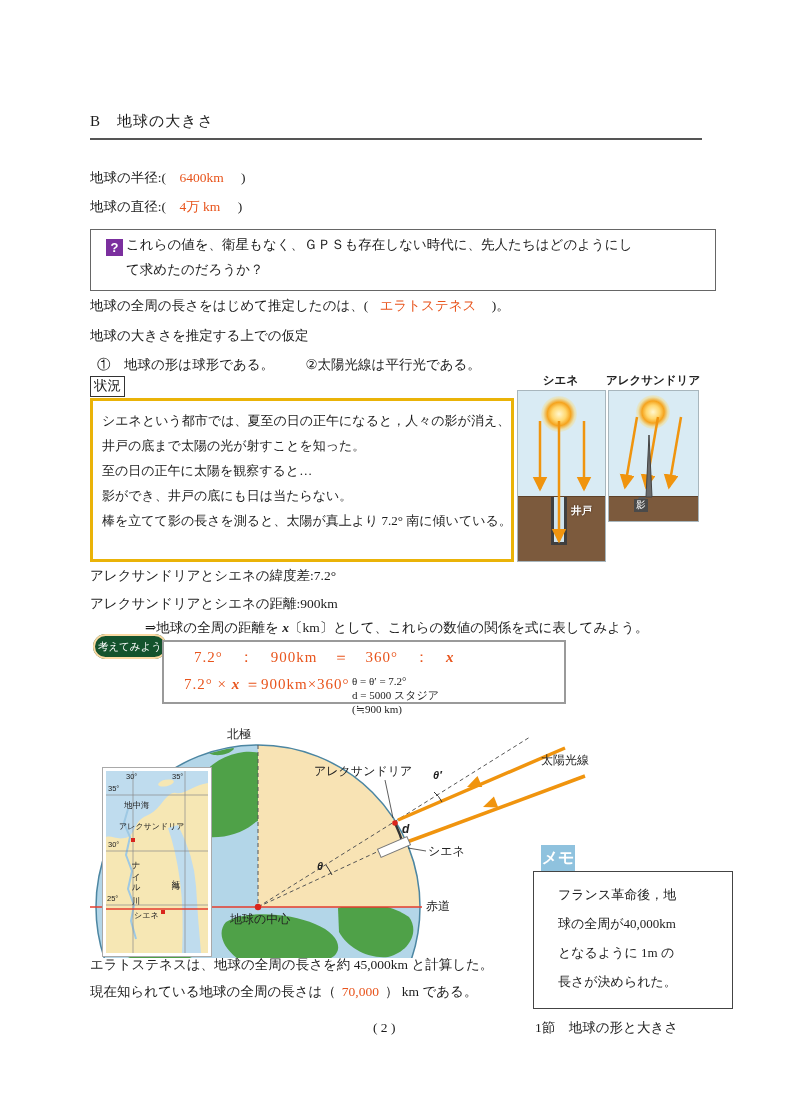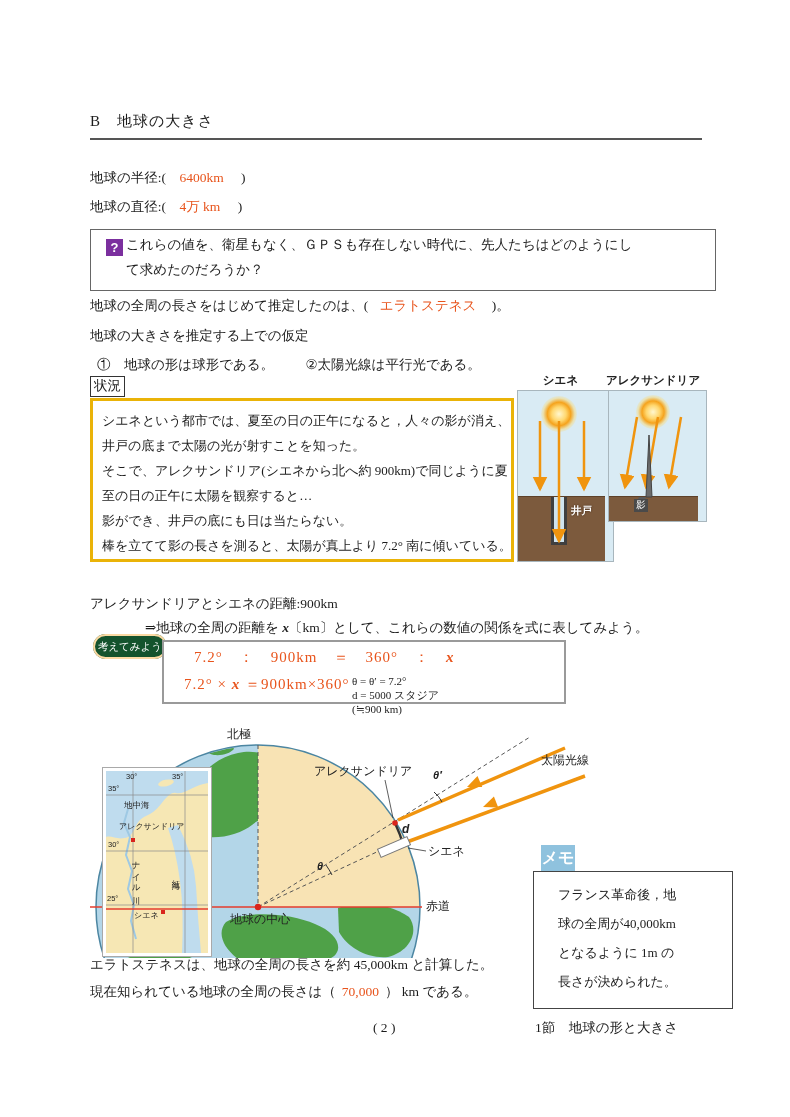--- a/index.html
+++ b/index.html
@@ -10,21 +10,21 @@
   .accent{color:#e8541c;}
   .title{font-size:15px;letter-spacing:1px;}
   .rule{border-top:2px solid #555;width:612px;}
   .qbox{width:594px;height:50px;border:1px solid #666;padding:5px 15px;}
   .qicon{display:inline-block;width:17px;height:17px;background:#7b2f9e;color:#fff;text-align:center;
          line-height:17px;font-size:13px;font-weight:bold;margin-right:3px;vertical-align:-3px;
          font-family:"Liberation Sans",sans-serif;}
   .tagbox{display:inline-block;border:1px solid #333;padding:0px 3px 1px 3px;font-size:13.5px;}
   .sitbox{width:400px;height:144px;border:3px solid #eab308;padding:7px 9px;}
   .sitbox div{font-size:13px;line-height:25px;white-space:nowrap;}
-  .panel{position:absolute;background:#d9ebf4;border:1px solid #a8b6bd;padding-left:8px;}
+  .panel{position:absolute;background:#d9ebf4;border:1px solid #a8b6bd;}
   .ptitle{position:absolute;text-align:center;font-size:11.5px;font-weight:bold;
           font-family:"Liberation Sans",sans-serif;color:#222;white-space:nowrap;}
   .sun{position:absolute;border-radius:50%;
        background:radial-gradient(circle,#fff7cf 0%,#ffd76e 28%,#f5a31d 46%,rgba(250,215,110,.5) 62%,rgba(250,215,110,0) 75%);}
   .badge{width:74px;height:25px;background:#14532d;border-radius:13px;color:#fff;text-align:center;
          line-height:25px;font-size:10.5px;font-weight:normal;font-family:"Liberation Sans",sans-serif;
          box-shadow:0 0 0 2px #fbd9a3 inset;}
   .fbox{width:400px;height:60px;border:2px solid #9a9a9a;background:#fff;}
   .fline{position:absolute;font-size:15px;color:#e8541c;white-space:nowrap;letter-spacing:1px;}
   .ital{font-style:italic;font-weight:bold;font-family:"Liberation Serif",serif;}
@@ -82,21 +82,20 @@
   <div class="abs txt" style="left:90px;top:326px;">地球の大きさを推定する上での仮定</div>
   <div class="abs txt" style="left:97px;top:355px;">
     <span>①　地球の形は球形である。</span>
     <span style="margin-left:28px;">②太陽光線は平行光である。</span>
   </div>
 
   <div class="abs tagbox" style="left:90px;top:376px;">状況</div>
   <div class="abs sitbox" style="left:90px;top:398px;">
     <div>シエネという都市では、夏至の日の正午になると，人々の影が消え、</div>
     <div>井戸の底まで太陽の光が射すことを知った。</div>
-    <div>そこで、アレクサンドリア(シエネから北へ約 900km)で同じように夏</div>
     <div>至の日の正午に太陽を観察すると…</div>
     <div>影ができ、井戸の底にも日は当たらない。</div>
     <div>棒を立てて影の長さを測ると、太陽が真上より 7.2° 南に傾いている。</div>
   </div>
 
   <div class="ptitle" style="left:517px;top:373px;width:87px;">シエネ</div>
   <div class="ptitle" style="left:606px;top:373px;width:93px;">アレクサンドリア</div>
 
   <div class="panel" style="left:517px;top:390px;width:87px;height:170px;">
     <div class="abs" style="left:0;bottom:0;width:87px;height:64px;background:#7c5a3d;border-top:1px solid #5d4129;"></div>
@@ -126,20 +125,21 @@
       </defs>
       <line x1="28" y1="26" x2="16" y2="96" stroke="#f0940e" stroke-width="2.5" marker-end="url(#ah2)"></line>
       <line x1="49" y1="26" x2="37" y2="96" stroke="#f0940e" stroke-width="2.5" marker-end="url(#ah2)"></line>
       <line x1="72" y1="26" x2="60" y2="96" stroke="#f0940e" stroke-width="2.5" marker-end="url(#ah2)"></line>
       <polygon points="30,106 27,112 35,112 37,106" fill="#5a5a5a"></polygon>
       <polygon points="37,106 40,44 43,106" fill="#6b6b6b" stroke="#444" stroke-width="1"></polygon>
     </svg>
     <div class="shadowlbl" style="left:25px;top:108px;">影</div>
   </div>
 
+  <div class="abs txt" style="left:90px;top:566px;">アレクサンドリアとシエネの緯度差:7.2°</div>
   <div class="abs txt" style="left:90px;top:594px;">アレクサンドリアとシエネの距離:900km</div>
   <div class="abs txt" style="left:145px;top:618px;">
     <span>⇒地球の全周の距離を </span><span class="ital">x</span><span>〔km〕として、これらの数値の関係を式に表してみよう。</span>
   </div>
 
   <div class="abs badge" style="left:93px;top:634px;">考えてみよう</div>
   <div class="abs fbox" style="left:162px;top:640px;">
     <div class="fline" style="left:30px;top:6px;">
       <span>7.2°　：　900km　＝　360°　：　</span><span class="ital">x</span>
     </div>

